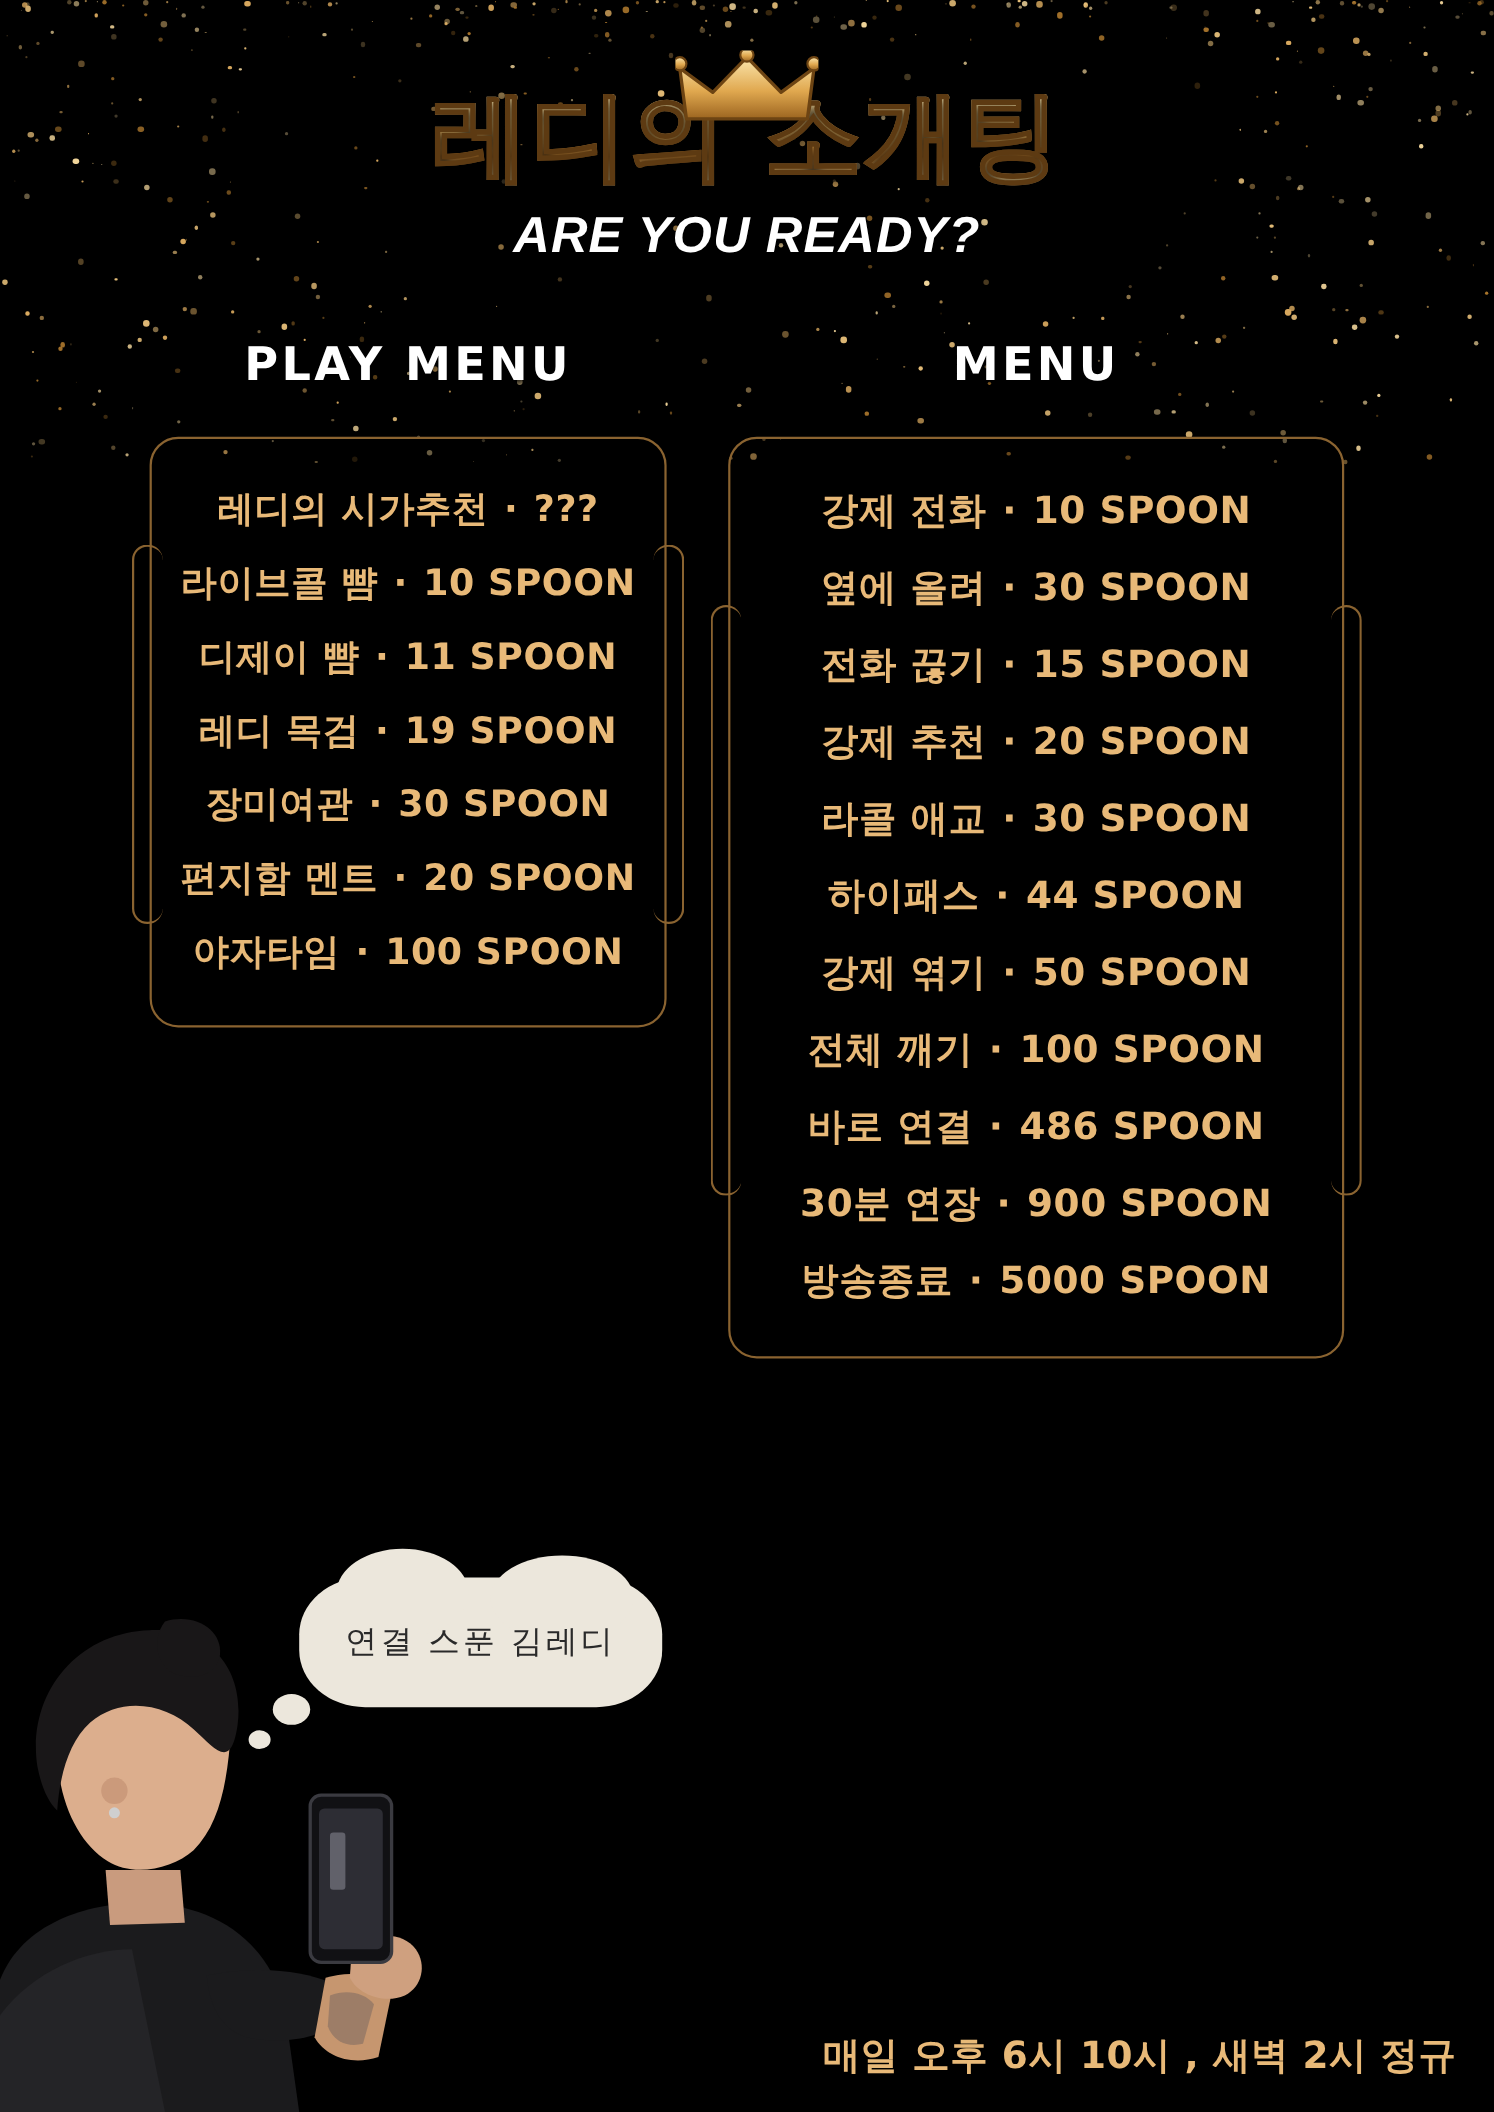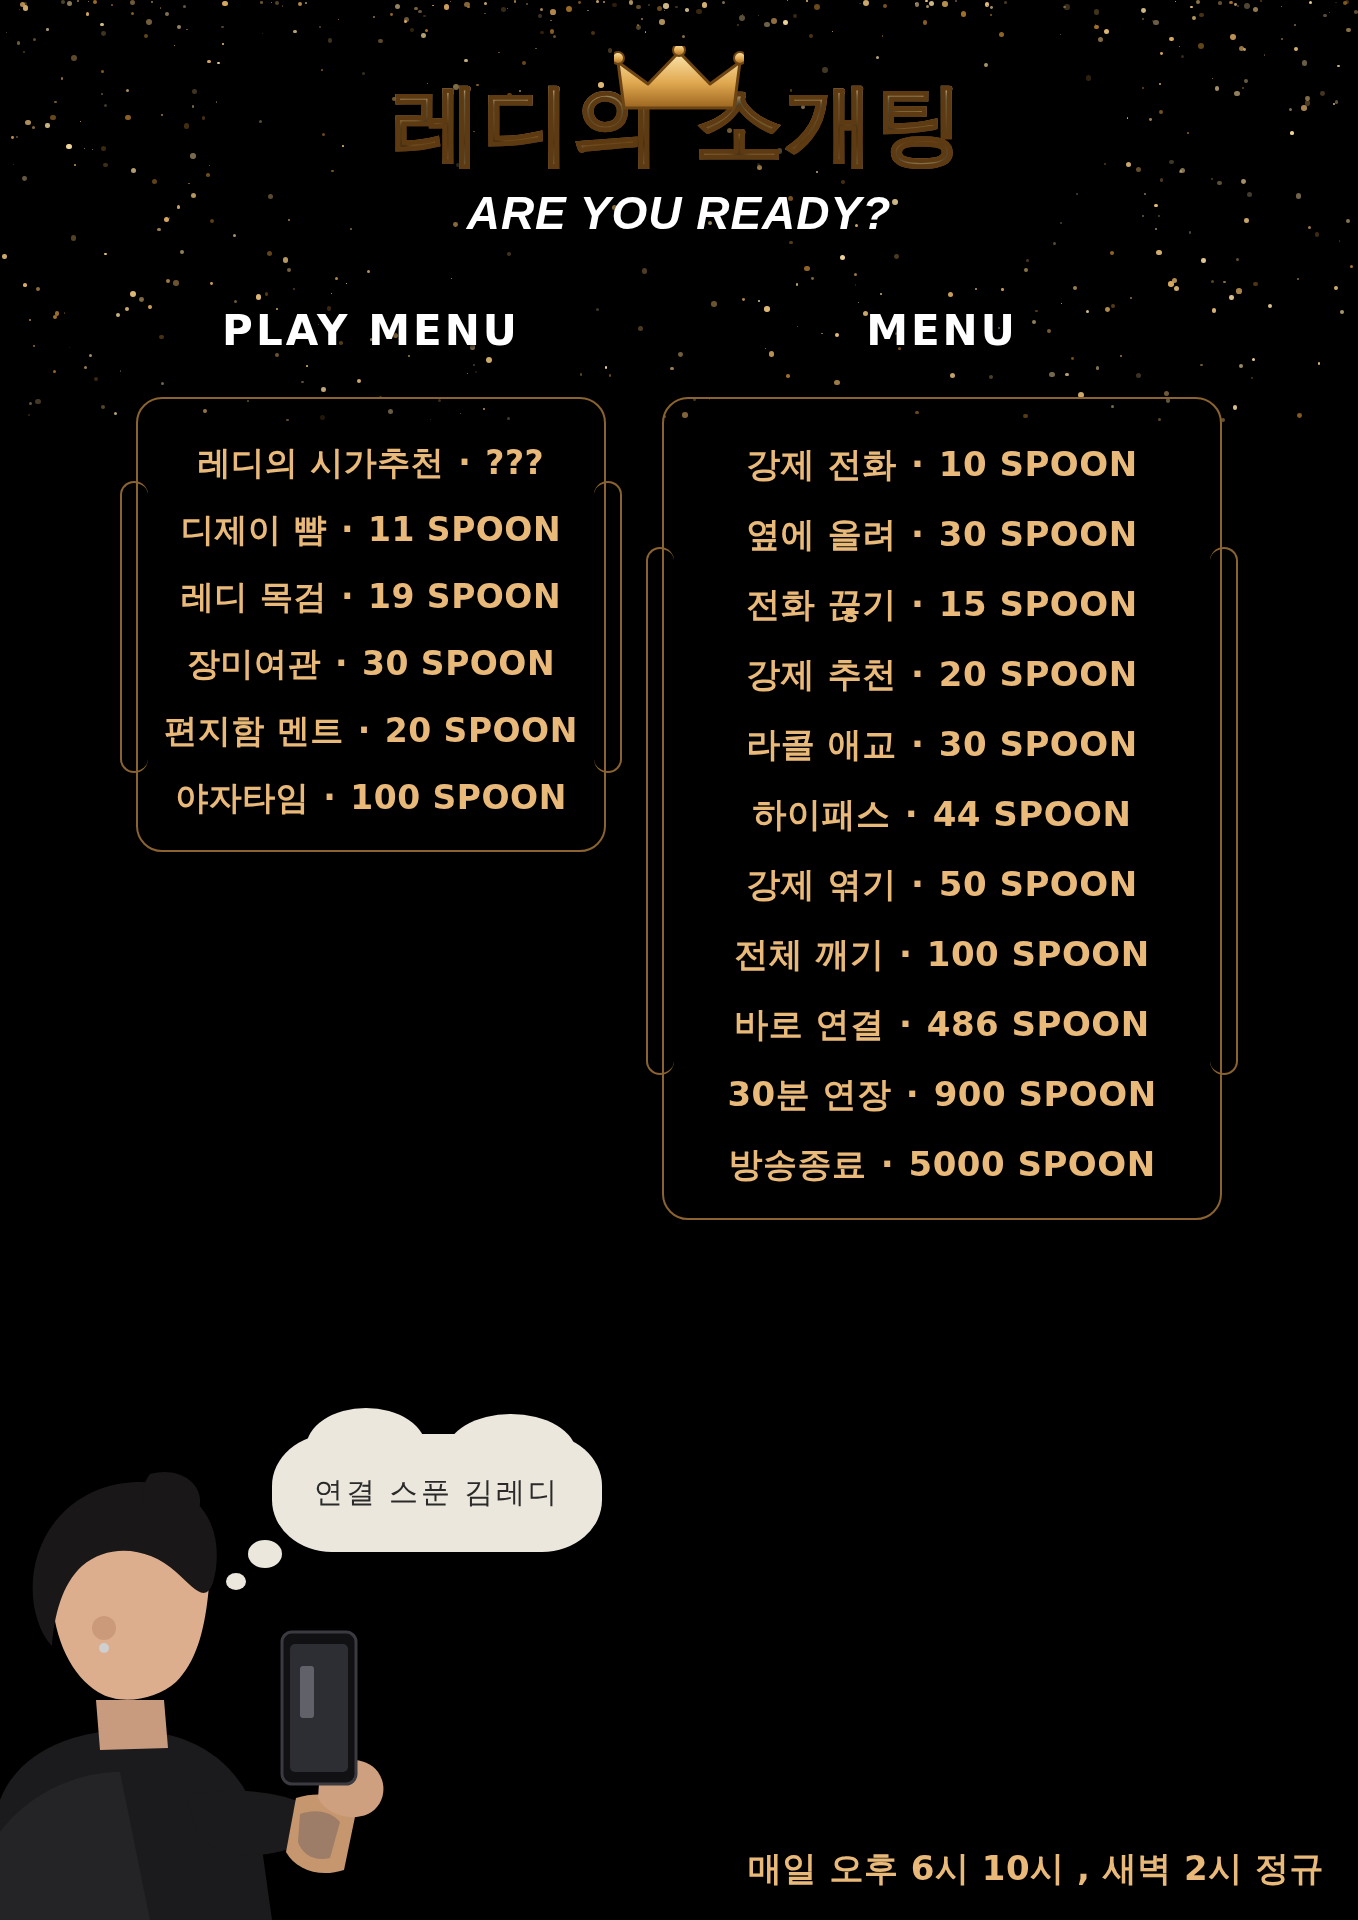--- a/index.html
+++ b/index.html
@@ -101,21 +101,21 @@
     font-size: 42px;
     letter-spacing: 3px;
     margin-bottom: 42px;
     text-shadow: 0 2px 5px rgba(0,0,0,0.9);
   }
 
   .panel {
     position: relative;
     border: 2px solid #8a6330;
     border-radius: 26px;
-    padding: 30px 18px 19px 18px;
+    padding: 30px 18px 34px 18px;
     background: rgba(0,0,0,0.25);
   }
   .panel::before, .panel::after {
     content: "";
     position: absolute;
     top: 18%;
     width: 26px;
     height: 64%;
     border: 2px solid #8a6330;
     border-radius: 40px;
@@ -726,20 +726,21 @@
   <div class="title">레디의 소개팅</div>
   <div class="subtitle">ARE YOU READY?</div>
 </div>
 
 <div class="columns">
 
   <div class="col col-play">
     <div class="col-heading">PLAY MENU</div>
     <div class="panel" id="play-panel">
         <div class="menu-line"><span>레디의 시가추천</span><span class="dot"> · </span><span>???</span></div>
+        <div class="menu-line"><span>라이브콜 뺨</span><span class="dot"> · </span><span>10 SPOON</span></div>
         <div class="menu-line"><span>디제이 뺨</span><span class="dot"> · </span><span>11 SPOON</span></div>
         <div class="menu-line"><span>레디 목검</span><span class="dot"> · </span><span>19 SPOON</span></div>
         <div class="menu-line"><span>장미여관</span><span class="dot"> · </span><span>30 SPOON</span></div>
         <div class="menu-line"><span>편지함 멘트</span><span class="dot"> · </span><span>20 SPOON</span></div>
         <div class="menu-line"><span>야자타임</span><span class="dot"> · </span><span>100 SPOON</span></div>
       </div>
   </div>
 
   <div class="col col-menu">
     <div class="col-heading">MENU</div>

